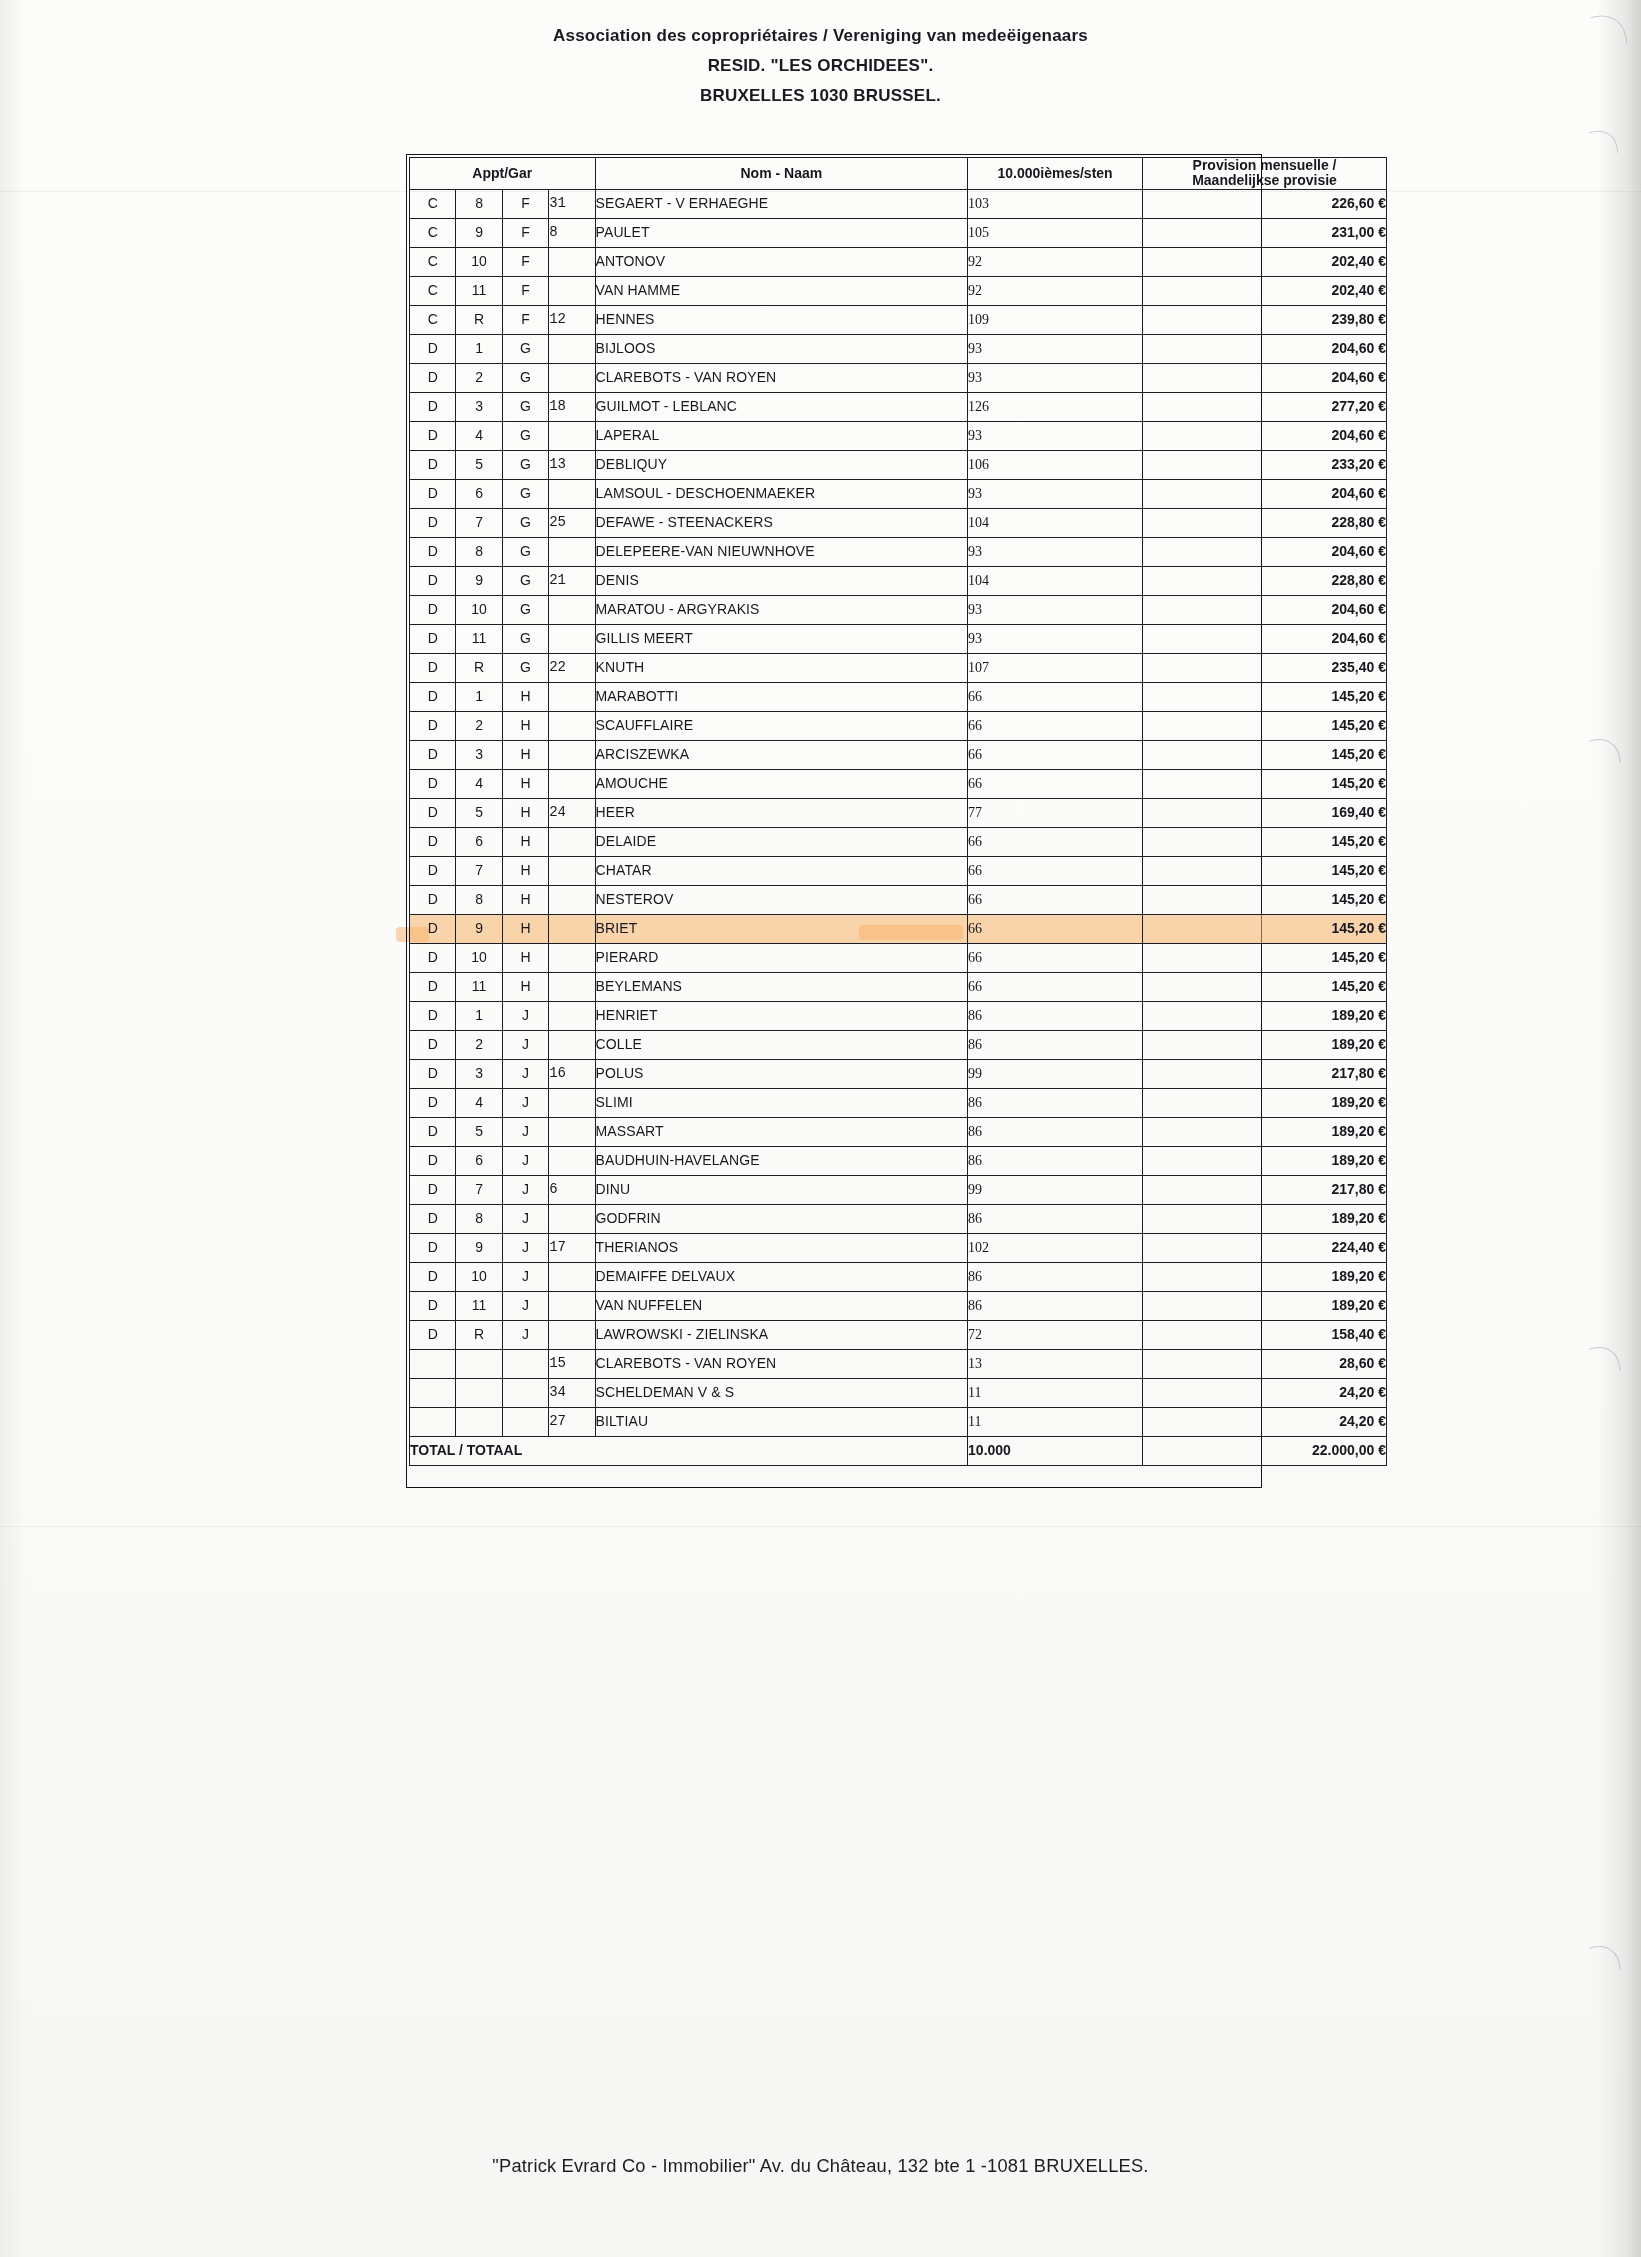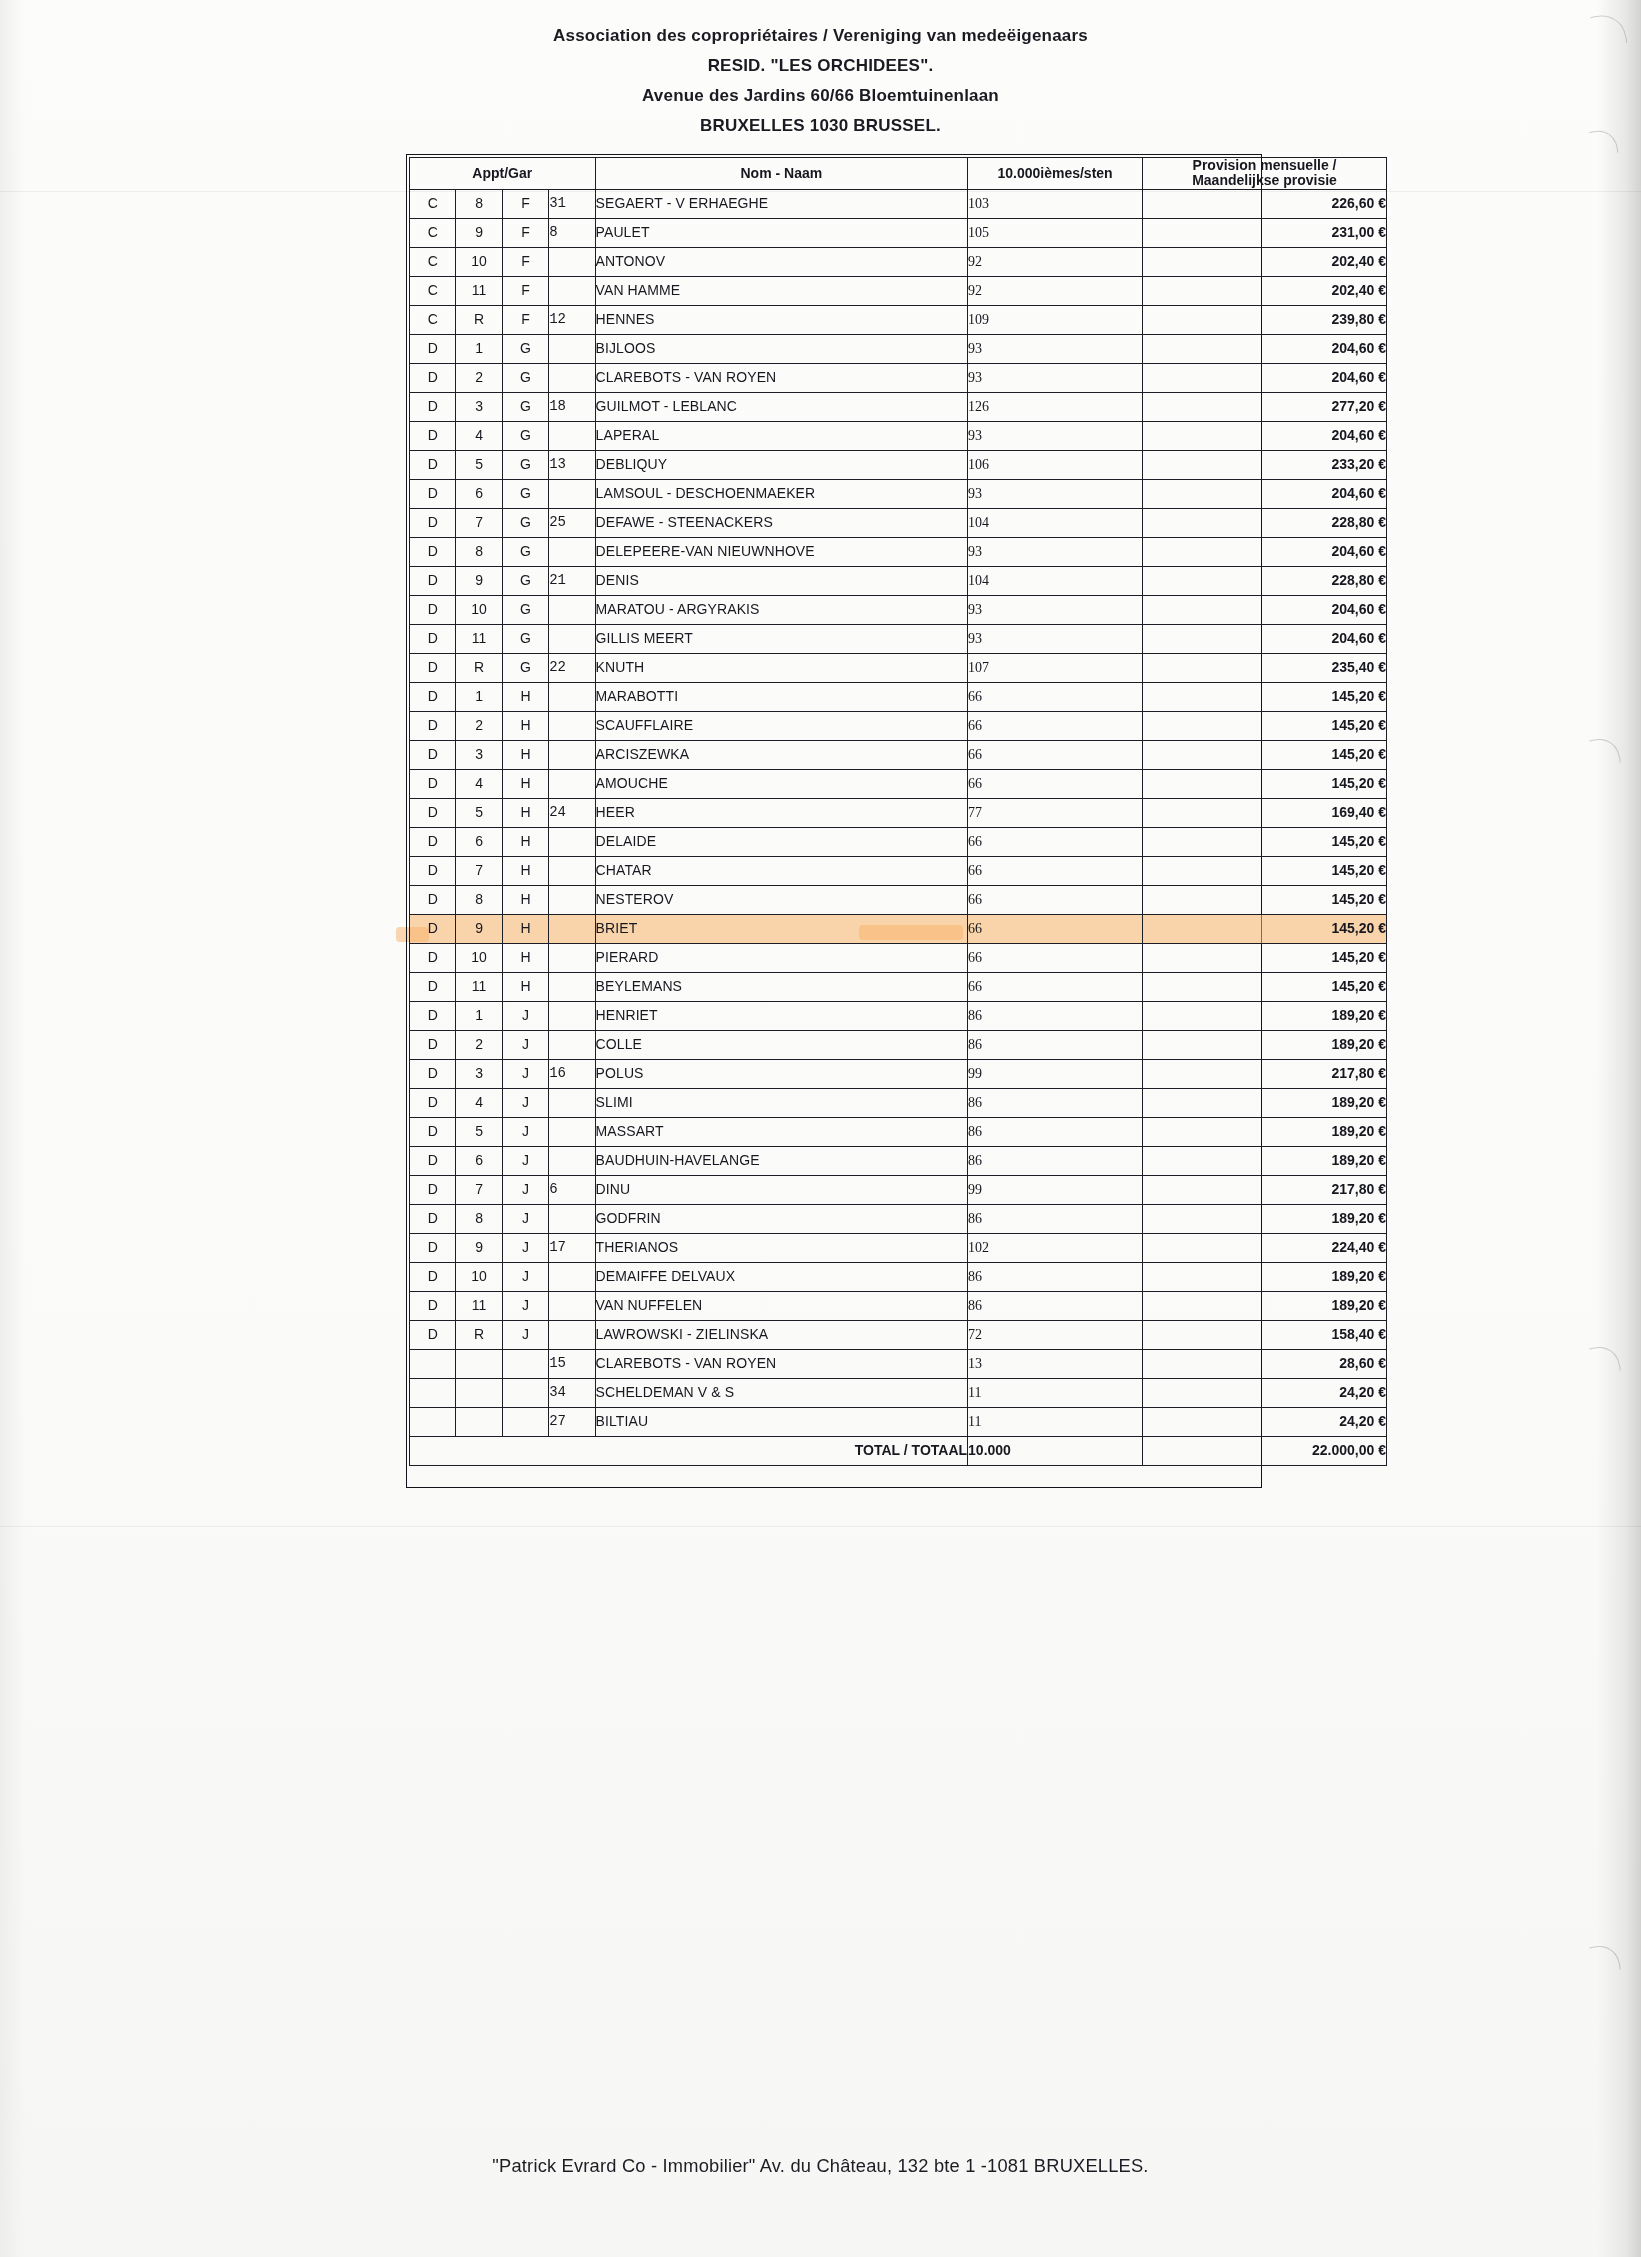--- a/index.html
+++ b/index.html
@@ -123,21 +123,21 @@
     background: rgba(247,178,104,0.55);
   }
   tr.highlight td.c-name,
   tr.highlight td.c-mil {
     background: rgba(247,178,104,0.55);
   }
   .total-row td {
     font-weight: bold;
   }
   .total-label {
-    text-align: right;
+    text-align: left;
     padding-right: 9.7px;
     font-size: 14.5px;
     font-weight: bold;
   }
   .total-mil {
     text-align: left;
     font-size: 14.5px;
     font-weight: bold;
   }
   .footer {
@@ -180,21 +180,20 @@
 
   <div class="curl" style="top:9.7px; right:21px; width:68px; height:106px;"></div>
   <div class="curl" style="top:126px; right:29px; width:54px; height:87px;"></div>
   <div class="curl" style="top:734px; right:27px; width:58px; height:93px;"></div>
   <div class="curl" style="top:1342px; right:27px; width:58px; height:93px;"></div>
   <div class="curl" style="top:1941px; right:27px; width:58px; height:93px;"></div>
 
   <div class="header">
     <div>Association des copropriétaires / Vereniging van medeëigenaars</div>
     <div>RESID. "LES ORCHIDEES".</div>
-    <div>Avenue des Jardins 60/66 Bloemtuinenlaan</div>
     <div>BRUXELLES 1030 BRUSSEL.</div>
   </div>
 
   <div class="smudge" style="left:396px; top:927px; width:33px; height:15.4px;"></div>
   <div class="smudge" style="left:859px; top:925px; width:104px; height:14.5px;"></div>
 
   <div class="table-outline"></div>
 
   <div class="table-wrap">
     <table class="main">

